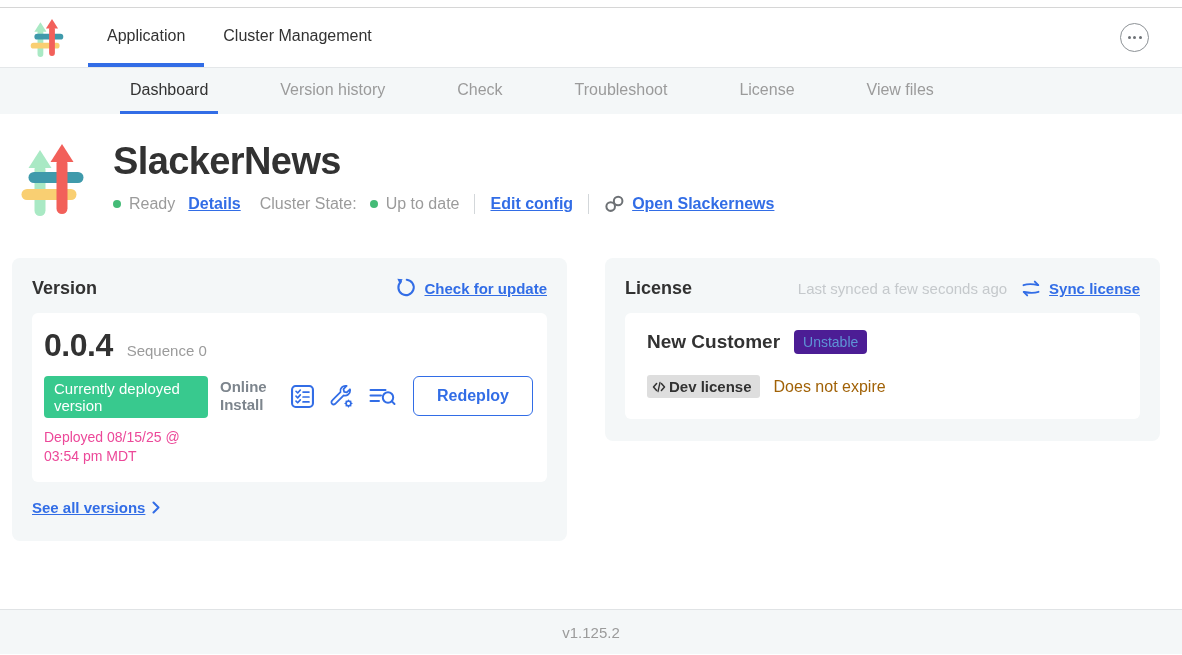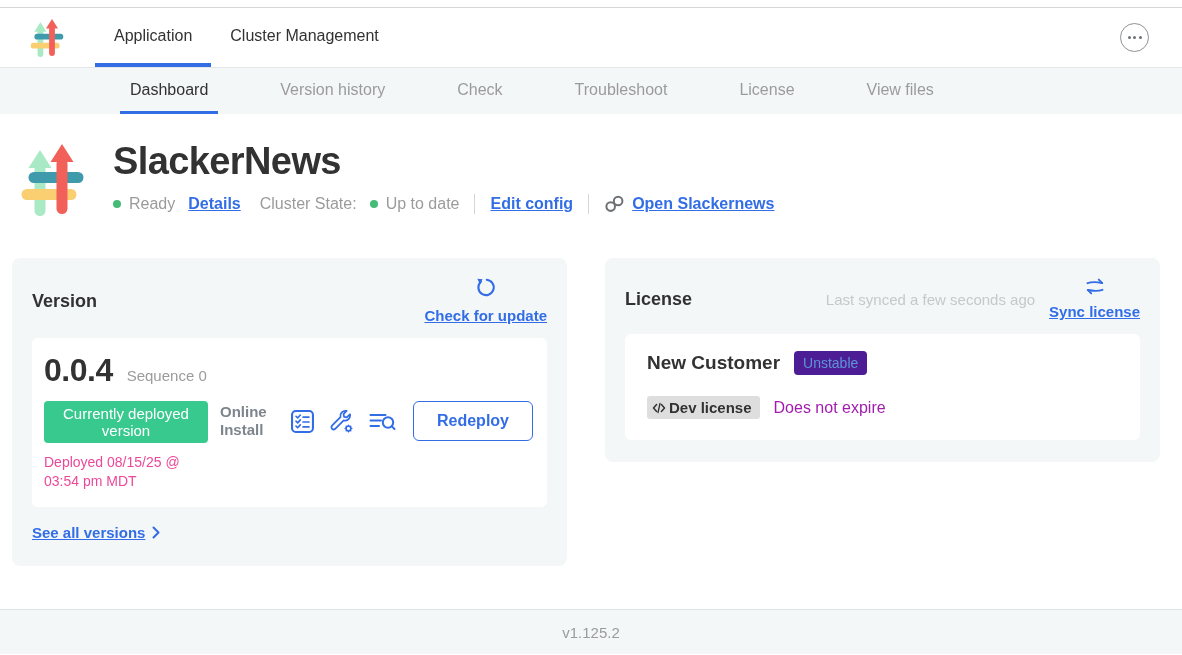--- a/index.html
+++ b/index.html
@@ -8,21 +8,21 @@
     width:1182px; height:655px; overflow:hidden;
     font-family:"Liberation Sans", sans-serif;
     color:#323232; background:#fff;
   }
   a { text-decoration:none; }
 
   
   .top-strip { height:8px; background:#fff; border-bottom:1px solid #d6d6d6; }
 
   
-  .topbar { height:60px; background:#fff; border-bottom:1px solid #e4e7e9; display:flex; align-items:stretch;gap:7px; }
+  .topbar { height:60px; background:#fff; border-bottom:1px solid #e4e7e9; display:flex; align-items:stretch; }
   .logo-small { align-self:center; width:34px; height:40px; margin-left:30px; flex:0 0 auto; }
   .topbar-tabs { display:flex; margin-left:24px; }
   .topbar-tab { display:flex; align-items:center; padding:0 19px; font-size:16px; color:#323232; border-bottom:4px solid transparent; cursor:pointer; }
   .topbar-tab.active { border-bottom-color:#326de6; }
   .dots-btn { margin-left:auto; margin-right:33px; align-self:center; width:29px; height:29px; border-radius:50%;
     border:1px solid #8d9296; background:#fff; display:flex; align-items:center; justify-content:center; gap:2.5px; cursor:pointer; }
   .dots-btn i { width:3px; height:3px; border-radius:50%; background:#6d7175; }
 
   
   .subnav { height:46px; background:#f4f7f8; display:flex; padding-left:120px; gap:52px; }
@@ -40,48 +40,48 @@
   .status-row .gap-md { margin-right:19px; }
   .blue-link { color:#326de6; font-weight:700; text-decoration:underline; cursor:pointer; }
   .sep { width:1px; height:20px; background:#d3d7da; margin:0 15px; }
   .link-icon { margin-right:7px; display:inline-flex; }
 
   
   .cards { display:flex; gap:38px; padding:40px 22px 0 12px; align-items:flex-start; }
   .card { flex:1 1 0; background:#f4f7f8; border-radius:8px; padding:20px 20px 24px; }
   .card-header { display:flex; align-items:center; }
   .card-title { font-size:18px; font-weight:700; }
-  .header-link { display:inline-flex; align-items:center; gap:8px; font-size:15px;flex-direction:column; }
+  .header-link { display:inline-flex; align-items:center; gap:8px; font-size:15px; }
   .inner-card { background:#fff; border-radius:6px; margin-top:14px;gap:12px; }
 
   
   .version-inner { display:flex; align-items:center; padding:14px 14px 16px 12px; }
   .version-row { display:flex; align-items:baseline; gap:14px; }
   .version-number { font-size:32px; font-weight:800; letter-spacing:-0.5px; }
   .sequence { font-size:15px; color:#9b9b9b; }
-  .deployed-badge { display:inline-block; margin-top:12px; background:#38c98e; color:#fff; font-size:15px; padding:4px 10px; border-radius:4px;text-align:center; }
+  .deployed-badge { display:inline-block; margin-top:12px; background:#38c98e; color:#fff; font-size:15px; padding:4px 10px; border-radius:4px; }
   .deployed-at { margin-top:10px; color:#ec4899; font-size:14px; line-height:1.35; max-width:205px; }
   .version-actions { margin-left:auto; display:flex; align-items:center; gap:17px; }
   .install-type { width:54px; font-size:15px; font-weight:700; color:#7d858d; line-height:1.2; }
   .action-icons { display:flex; align-items:center; gap:15px; }
   .icon-btn { background:none; border:none; padding:0; cursor:pointer; display:inline-flex; }
   .redeploy-btn { background:#fff; border:1.5px solid #326de6; color:#326de6; font-weight:700; font-size:16px;
     padding:10px 23px; border-radius:6px; cursor:pointer; font-family:"Liberation Sans", sans-serif; }
   .see-link { margin-top:17px; display:inline-flex; align-items:center; gap:7px; font-size:15px; }
 
   
   .card.license { padding-bottom:22px; }
   .last-synced { margin-left:auto; color:#c5c9cc; font-size:15px; margin-right:14px; }
   .license-inner { padding:17px 22px 21px; }
   .customer-row { display:flex; align-items:center; gap:14px; }
   .customer-name { font-size:19px; font-weight:700; }
   .channel-badge { background:#4c1d95; color:#5e94d6; font-size:14px; padding:4px 9px; border-radius:4px; }
   .license-meta { display:flex; align-items:center; gap:14px; margin-top:21px; }
   .type-badge { background:#dedede; color:#323232; border-radius:3px; padding:3px 8px 3px 5px; font-size:15px; font-weight:700; display:inline-flex; align-items:center; gap:3px; }
-  .expiry { color:#a21caf; font-size:16px; }
+  .expiry { color:#a16207; font-size:16px; }
 
   
   footer { height:45px; background:#f4f7f8; border-top:1px solid #e0e3e5; display:flex; align-items:center; justify-content:center; color:#9b9b9b; font-size:15px; }
 
   svg { display:block; }
 </style>
 </head>
 <body>
 
 <div class="top-strip"></div>

